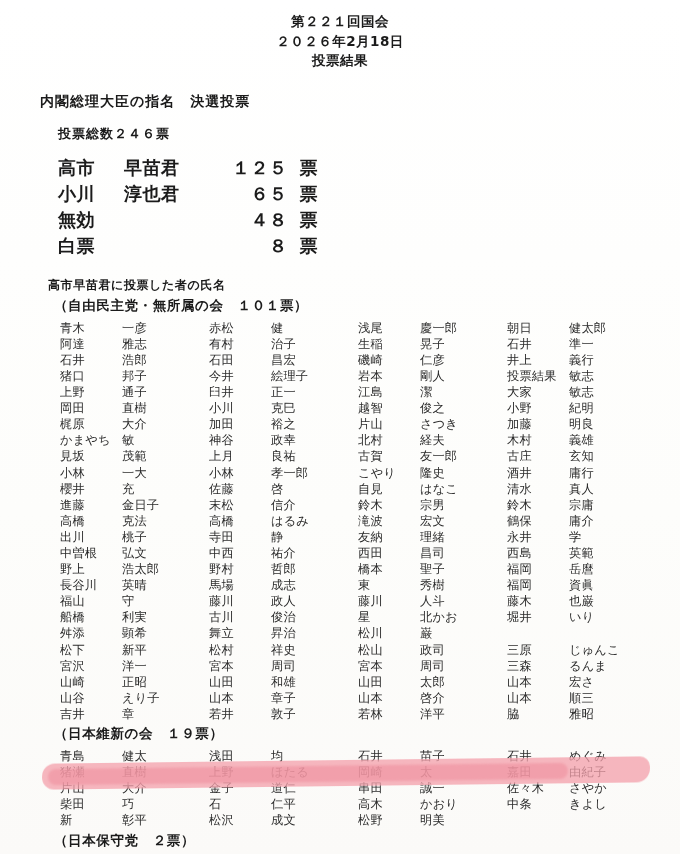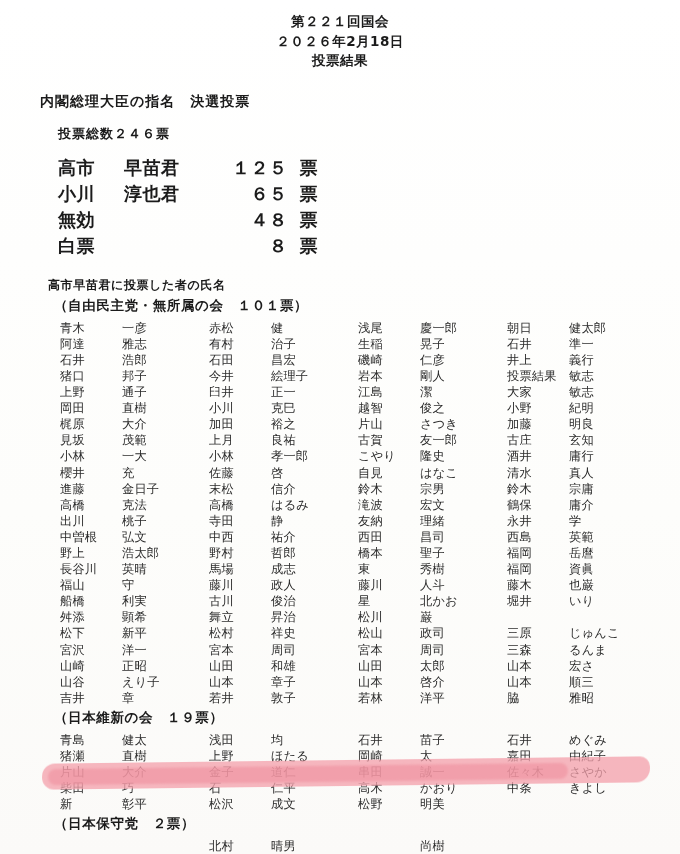--- a/index.html
+++ b/index.html
@@ -227,20 +227,26 @@
             <div class="cell"><span class="sur">越智</span><span class="giv">俊之</span></div>
             <div class="cell"><span class="sur">小野</span><span class="giv">紀明</span></div>
           </div>
           <div class="namerow">
             <div class="cell"><span class="sur">梶原</span><span class="giv">大介</span></div>
             <div class="cell"><span class="sur">加田</span><span class="giv">裕之</span></div>
             <div class="cell"><span class="sur">片山</span><span class="giv">さつき</span></div>
             <div class="cell"><span class="sur">加藤</span><span class="giv">明良</span></div>
           </div>
           <div class="namerow">
+            <div class="cell"><span class="sur">かまやち</span><span class="giv">敏</span></div>
+            <div class="cell"><span class="sur">神谷</span><span class="giv">政幸</span></div>
+            <div class="cell"><span class="sur">北村</span><span class="giv">経夫</span></div>
+            <div class="cell"><span class="sur">木村</span><span class="giv">義雄</span></div>
+          </div>
+          <div class="namerow">
             <div class="cell"><span class="sur">見坂</span><span class="giv">茂範</span></div>
             <div class="cell"><span class="sur">上月</span><span class="giv">良祐</span></div>
             <div class="cell"><span class="sur">古賀</span><span class="giv">友一郎</span></div>
             <div class="cell"><span class="sur">古庄</span><span class="giv">玄知</span></div>
           </div>
           <div class="namerow">
             <div class="cell"><span class="sur">小林</span><span class="giv">一大</span></div>
             <div class="cell"><span class="sur">小林</span><span class="giv">孝一郎</span></div>
             <div class="cell"><span class="sur">こやり</span><span class="giv">隆史</span></div>
             <div class="cell"><span class="sur">酒井</span><span class="giv">庸行</span></div>

